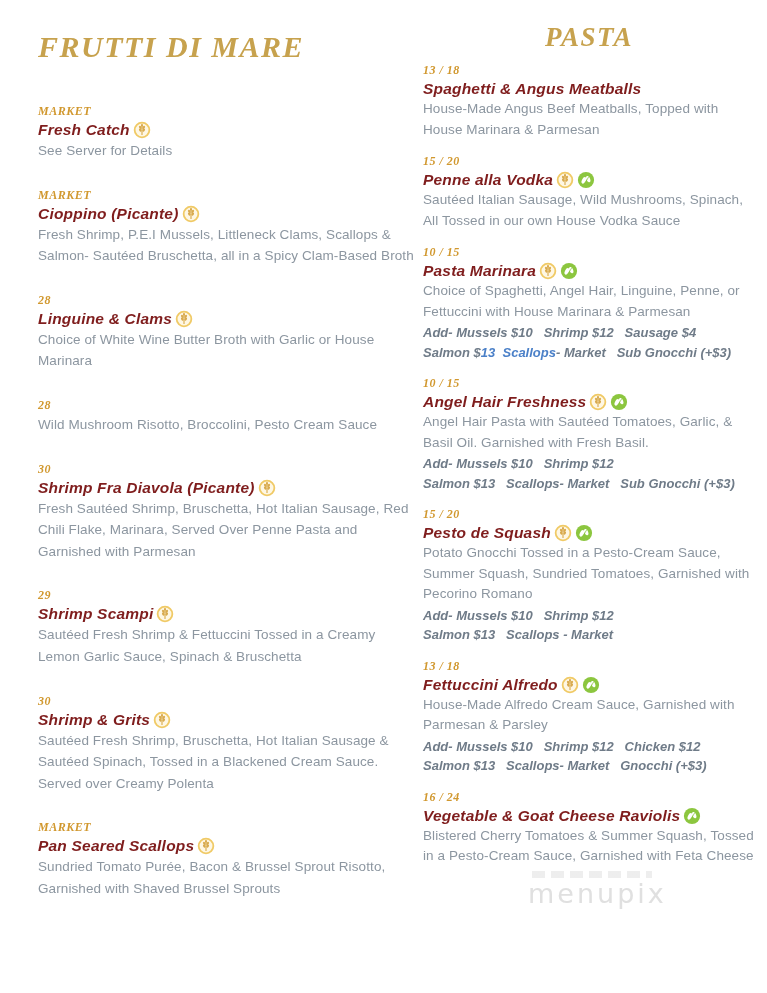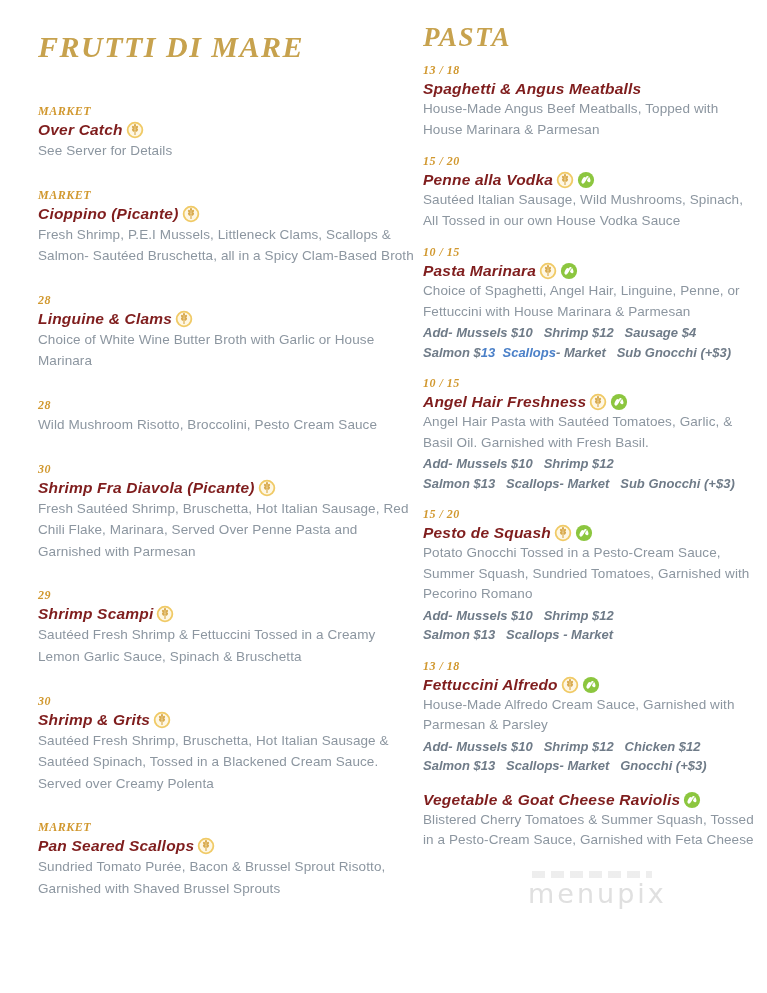--- a/index.html
+++ b/index.html
@@ -17,21 +17,21 @@
   .col-right { left: 423px; top: 22px; width: 332px; }
 
   .menu-title {
     font-family: "Liberation Serif", serif;
     font-style: italic;
     font-weight: 700;
     color: #C7A24E;
     letter-spacing: 1.5px;
   }
   .col-left  .menu-title { font-size: 30px; margin-bottom: 40px; }
-  .col-right .menu-title { font-size: 27px; margin-bottom: 10px; }
+  .col-right .menu-title { font-size: 27px; margin-bottom: 10px; text-align: center; }
 
   .menu-item { margin-bottom: 26px; }
   .col-right .menu-item { margin-bottom: 14px; }
 
   .item-price {
     font-family: "Liberation Serif", serif;
     font-style: italic;
     font-weight: 700;
     font-size: 12px;
     color: #D1982F;
@@ -91,21 +91,21 @@
 <body>
 
 <div class="page">
 
   <div class="col col-left">
     <div class="menu-title">FRUTTI DI MARE</div>
     <div class="items">
   <div class="menu-item">
     <div class="item-price">MARKET</div>
     <div class="item-name-row">
-      <span class="item-name">Over Catch</span>
+      <span class="item-name">Fresh Catch</span>
     <span class="badge">
               <svg width="18" height="18" viewBox="0 0 24 24">
                 <circle cx="12" cy="12" r="9.8" fill="#FEF7E4" stroke="#F0CA66" stroke-width="2.4"></circle>
                 <line x1="12" y1="5.5" x2="12" y2="18.5" stroke="#D8A94C" stroke-width="1.5"></line>
                 <g fill="#D8A94C">
                   <ellipse cx="9.7" cy="8.6" rx="1.5" ry="2.3" transform="rotate(-32 9.7 8.6)"></ellipse>
                   <ellipse cx="14.3" cy="8.6" rx="1.5" ry="2.3" transform="rotate(32 14.3 8.6)"></ellipse>
                   <ellipse cx="9.7" cy="12.2" rx="1.5" ry="2.3" transform="rotate(-32 9.7 12.2)"></ellipse>
                   <ellipse cx="14.3" cy="12.2" rx="1.5" ry="2.3" transform="rotate(32 14.3 12.2)"></ellipse>
                   <ellipse cx="12" cy="5.6" rx="1.3" ry="2"></ellipse>
@@ -426,20 +426,21 @@
           </div>
     <div class="item-desc">House-Made Alfredo Cream Sauce, Garnished with Parmesan &amp; Parsley</div>
     <div class="item-addons">
             <div class="addon-line"><span>Add- Mussels $10   Shrimp $12   Chicken $12</span></div>
             <div class="addon-line"><span>Salmon $13   Scallops- Market   Gnocchi (+$3)</span></div>
           </div>
   </div>
 
 
   <div class="menu-item">
+    <div class="item-price">16 / 24</div>
     <div class="item-name-row">
       <span class="item-name">Vegetable &amp; Goat Cheese Raviolis</span>
     <span class="badge">
               <svg width="18" height="18" viewBox="0 0 24 24">
                 <circle cx="12" cy="12" r="10.8" fill="#8CC63F"></circle>
                 <ellipse cx="9.2" cy="12.5" rx="2.6" ry="4.6" transform="rotate(28 9.2 12.5)" fill="#fff"></ellipse>
                 <ellipse cx="15" cy="10.8" rx="2.5" ry="4.4" transform="rotate(-22 15 10.8)" fill="#fff"></ellipse>
                 <path d="M8 19 Q12 15 16 7" stroke="#8CC63F" stroke-width="1" fill="none"></path>
               </svg>
             </span>

